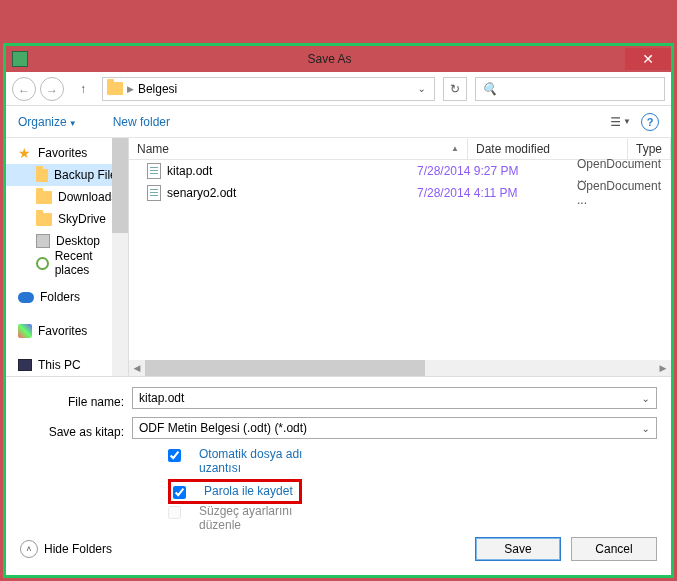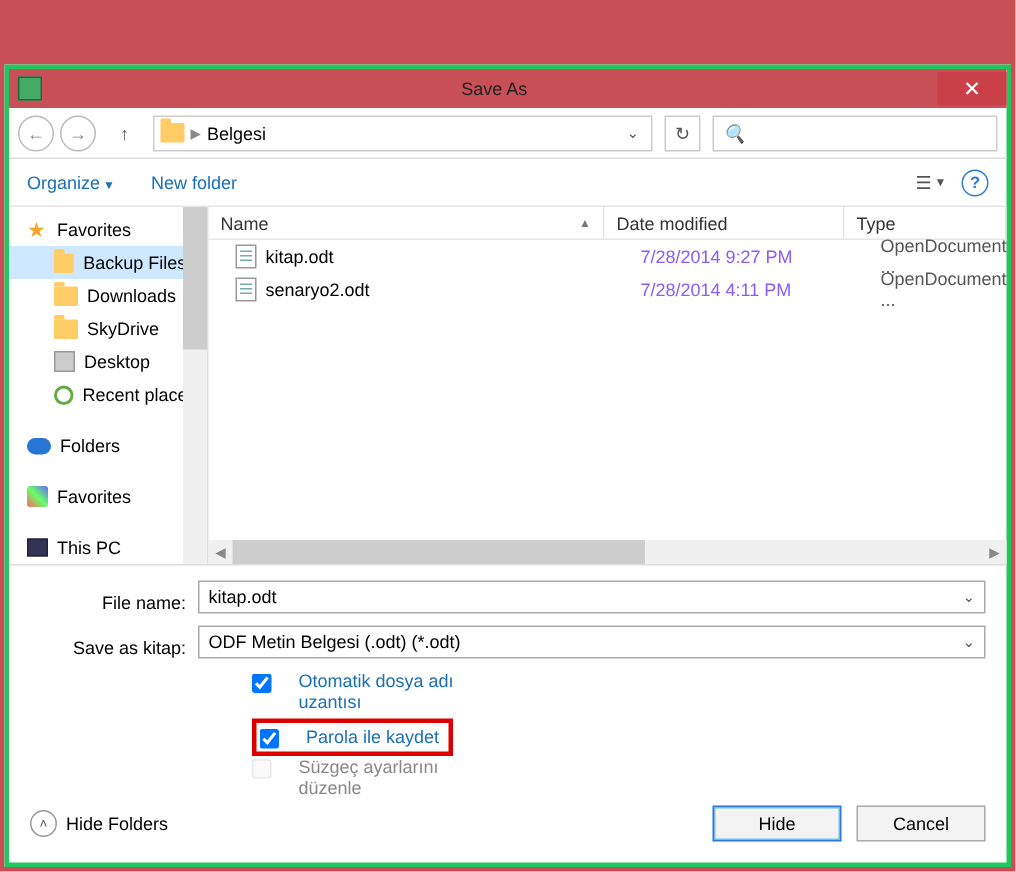--- a/index.html
+++ b/index.html
@@ -13,21 +13,21 @@
 .navcircle { width: 24px; height: 24px; border: 1px solid #bbb; border-radius: 50%; display: flex; align-items: center; justify-content: center; color: #888; font-size: 12px; }
 .navup { width: 18px; text-align: center; color: #555; margin: 0 6px; }
 .breadcrumb { flex: 1; height: 24px; border: 1px solid #ccc; display: flex; align-items: center; padding: 0 4px; gap: 4px; }
 .folder-ico { width: 16px; height: 13px; background: #fc6; border-radius: 1px; display: inline-block; position: relative; }
 .folder-ico::before { content: ""; position: absolute; top: -3px; left: 0; width: 7px; height: 3px; background: #fc6; border-radius: 1px 1px 0 0; }
 .bc-sep { color: #888; font-size: 9px; }
 .bc-drop { margin-left: auto; color: #555; font-size: 10px; padding: 0 4px; }
 .refresh { width: 24px; height: 24px; border: 1px solid #ccc; display: flex; align-items: center; justify-content: center; color: #555; margin-left: 4px; }
 .search { width: 190px; height: 24px; border: 1px solid #ccc; display: flex; align-items: center; padding: 0 6px; color: #888; margin-left: 4px; }
 .search span:first-child { flex: 1; font-style: italic; }
-.toolbar { height: 32px; display: flex; align-items: center; padding: 0 12px; gap: 24px; border-bottom: 1px solid #e5e5e5; }
+.toolbar { height: 32px; display: flex; align-items: center; padding: 0 12px; gap: 36px; border-bottom: 1px solid #e5e5e5; }
 .toolbar a { color: #1a6fb5; cursor: pointer; }
 .toolbar .tdrop { font-size: 8px; color: #1a6fb5; margin-left: 2px; }
 .toolbar-right { margin-left: auto; display: flex; gap: 10px; align-items: center; }
 .toolbar-right .viewbtn { display: flex; align-items: center; gap: 2px; color: #555; }
 .helpbtn { width: 18px; height: 18px; border: 1px solid #2b7cd3; border-radius: 50%; color: #2b7cd3; display: flex; align-items: center; justify-content: center; font-size: 11px; font-weight: bold; }
 .body { display: flex; height: 238px; }
 .tree { width: 168px; border-right: 1px solid #ddd; overflow: hidden; padding: 4px 0; position: relative; }
 .tree .scrollbar { position: absolute; right: 0; top: 0; width: 16px; height: 100%; background: #f0f0f0; }
 .tree .scrollbar .thumb { width: 100%; height: 95px; background: #cdcdcd; }
 .tree-item { display: flex; align-items: center; height: 22px; padding-left: 18px; gap: 6px; cursor: pointer; }
@@ -36,21 +36,21 @@
 .tree-item.sel { background: #cde8ff; }
 .star-ico { width: 14px; height: 14px; color: #f5a623; font-size: 14px; line-height: 14px; }
 .drive-ico { width: 14px; height: 14px; background: #ccc; border: 1px solid #999; }
 .cloud-ico { width: 16px; height: 11px; background: #2776d4; border-radius: 6px; }
 .home-ico { width: 14px; height: 14px; background: linear-gradient(45deg,#f66,#6f6,#66f); border-radius: 2px; }
 .pc-ico { width: 14px; height: 12px; background: #335; border: 1px solid #223; }
 .clock-ico { width: 13px; height: 13px; border: 2px solid #6a4; border-radius: 50%; }
 .list { flex: 1; position: relative; }
 .list-header { display: flex; height: 22px; border-bottom: 1px solid #e5e5e5; }
 .list-header div { padding: 3px 8px; border-right: 1px solid #e5e5e5; color: #333; display: flex; align-items: center; gap: 6px; }
-.col-name { width: 264px; }
+.col-name { width: 339px; }
 .col-date { width: 160px; }
 .col-type { flex: 1; }
 .sort-arrow { font-size: 8px; color: #777; }
 .list-row { display: flex; height: 22px; align-items: center; }
 .list-row .col-name { display: flex; align-items: center; gap: 6px; padding-left: 18px; width: 280px; }
 .list-row .col-date { width: 160px; padding-left: 8px; color: #8b5cf6; }
 .list-row .col-type { flex: 1; padding-left: 8px; color: #555; }
 .doc-ico { width: 14px; height: 16px; background: #fff; border: 1px solid #999; position: relative; }
 .doc-ico::after { content: ""; position: absolute; left: 2px; top: 3px; right: 2px; height: 1px; background: #7aa; box-shadow: 0 3px 0 #7aa, 0 6px 0 #7aa; }
 .hscroll { position: absolute; bottom: 0; left: 0; right: 0; height: 16px; background: #f0f0f0; display: flex; }
@@ -229,18 +229,18 @@
       </label>
     </div>
   </div>
 
   <div class="footer">
     <div class="hide">
       <div class="circ">˄</div>
       <span>Hide Folders</span>
     </div>
     <div class="btns">
-      <div class="btn primary">Hide</div>
+      <div class="btn primary">Save</div>
       <div class="btn">Cancel</div>
     </div>
   </div>
 
 </div>
 
 </body></html>

